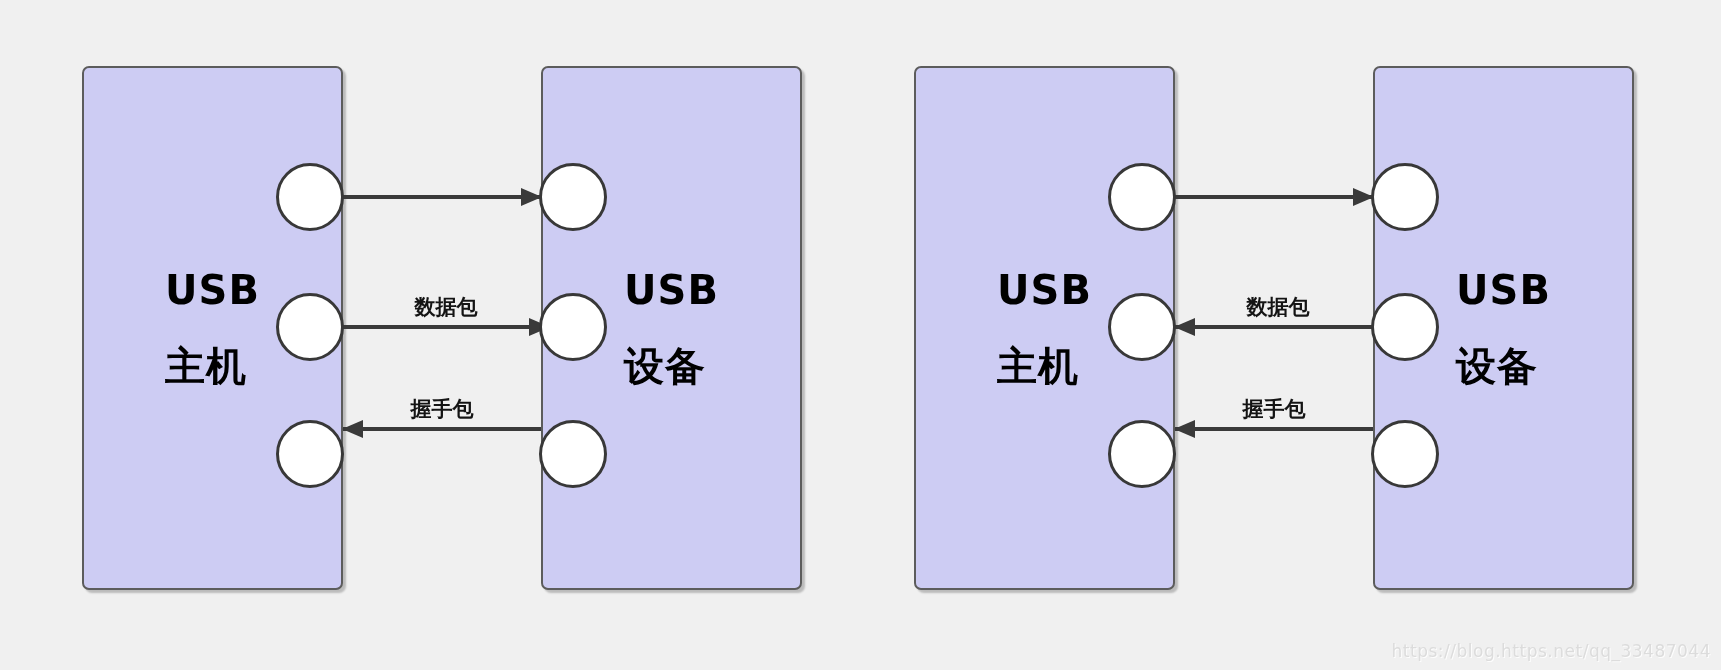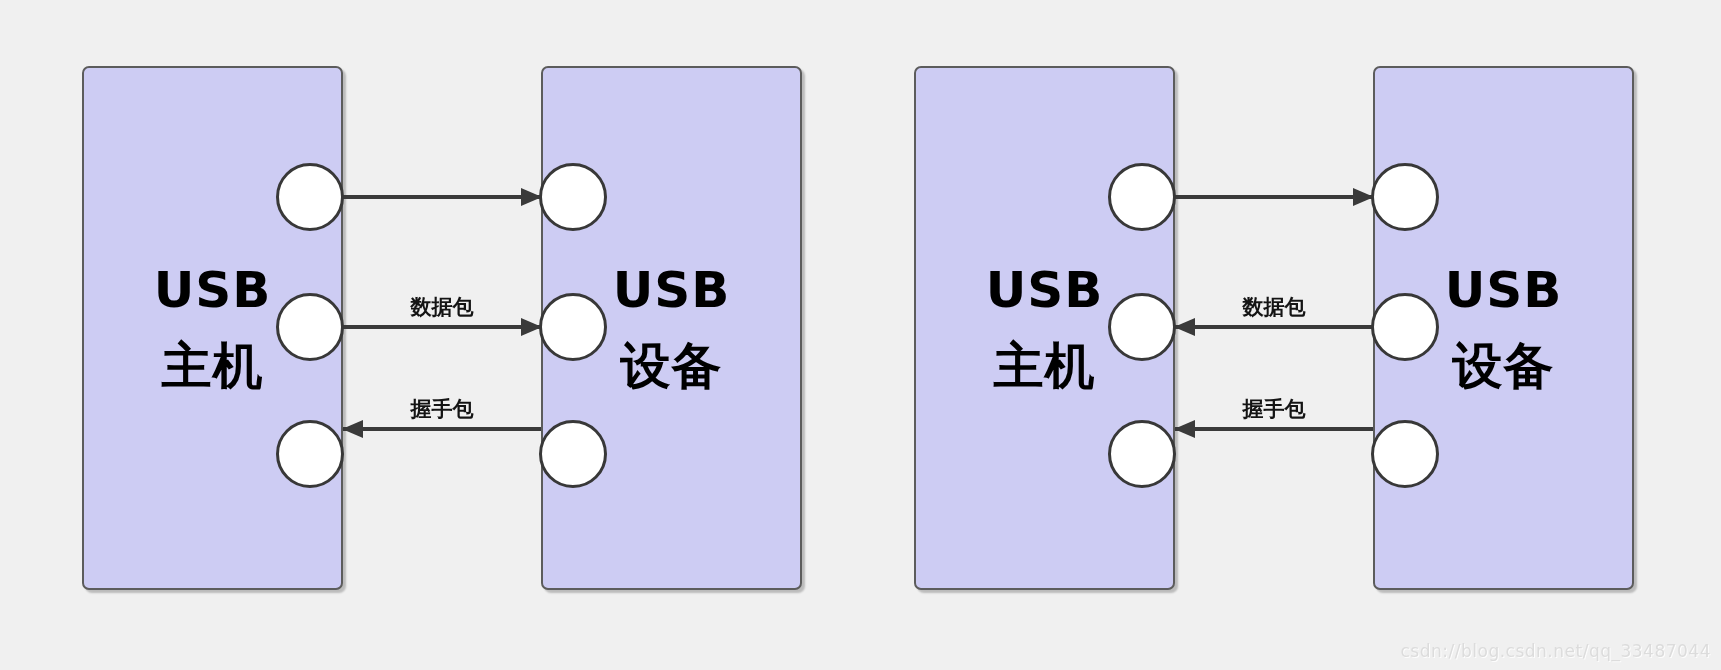--- a/index.html
+++ b/index.html
@@ -31,23 +31,23 @@
     display: flex;
     align-items: center;
     justify-content: center;
   }
   .box-p1-host   { left: 82px; }
   .box-p1-device { left: 541px; }
   .box-p2-host   { left: 914px; }
   .box-p2-device { left: 1373px; }
 
   .node-title {
-    text-align: center;
+    text-align: left;
     font-weight: bold;
-    font-size: 50px;
+    font-size: 40px;
     line-height: 76px;
     color: #000000;
     letter-spacing: 1px;
   }
   .node-title span { display: block; }
 
   
   .port {
     position: absolute;
     width: 62px;
@@ -69,21 +69,21 @@
   
   .arrow-row {
     position: absolute;
     width: 198px;
     height: 40px;
     z-index: 2;
   }
   .arrow-row.gap1 { left: 343px; }
   .arrow-row.gap2 { left: 1175px; }
   .arrow-row.row1 { top: 164px; }
-  .arrow-row.row2 { top: 294px; }
+  .arrow-row.row2 { top: 294px; padding-left: 8px; }
   .arrow-row.row3 { top: 396px; text-decoration: underline; }
 
   .arrow-label {
     position: absolute;
     top: 0;
     left: 0;
     right: 0;
     height: 26px;
     line-height: 26px;
     text-align: center;
@@ -217,14 +217,14 @@
     </div>
 
     <div class="arrow-row gap2 row3 dir-left">
       <div class="arrow-label">握手包</div>
       <div class="arrow-line"></div>
       <div class="arrow-head head-left"></div>
 
     </div>
   </div>
 
-  <div class="watermark">csdn://blog.csdn.net/qq_33487044</div>
+  <div class="watermark">https://blog.https.net/qq_33487044</div>
 </div>
 
 </body></html>

